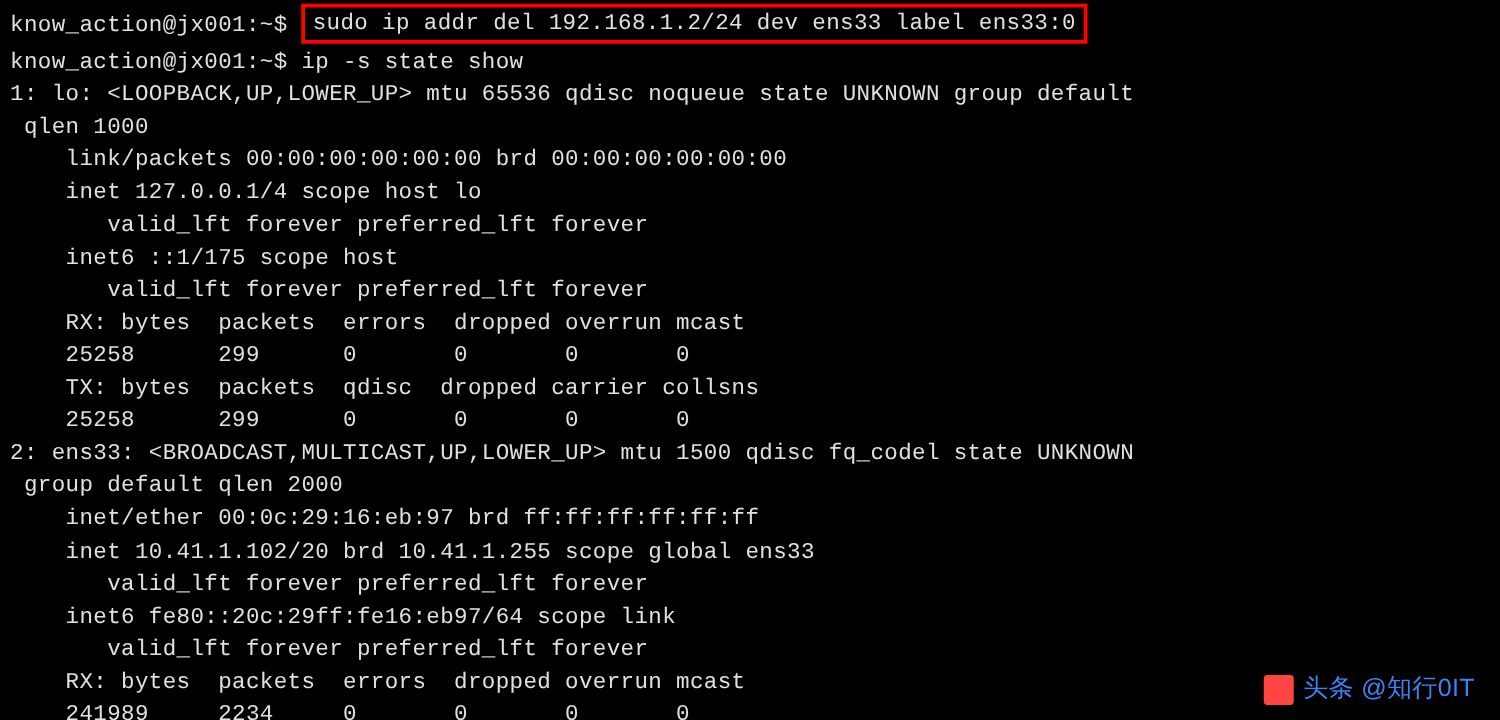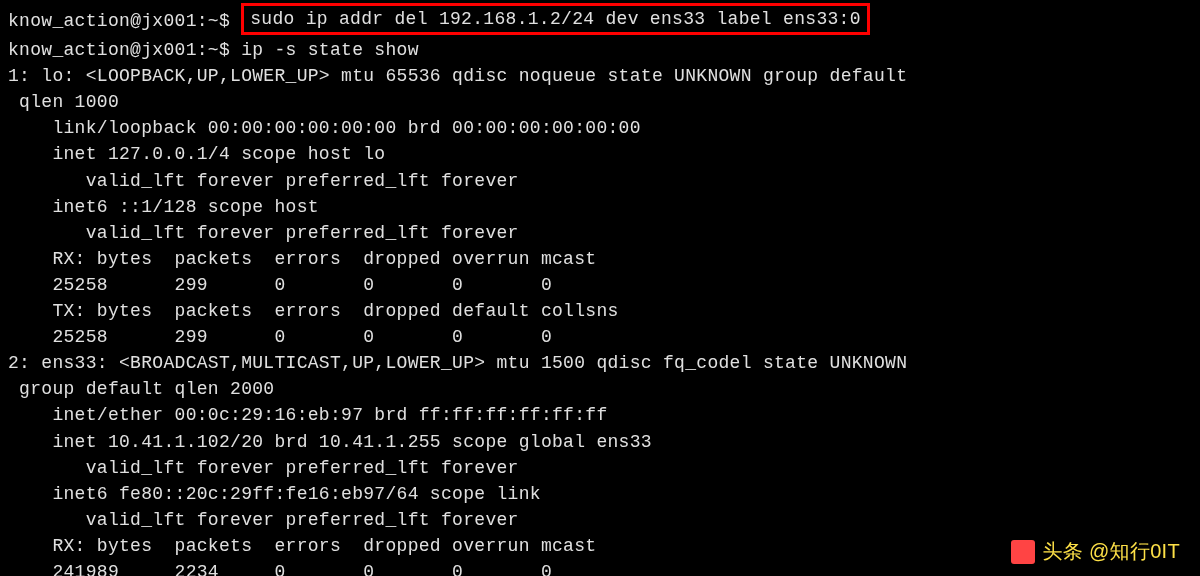--- a/index.html
+++ b/index.html
@@ -28,21 +28,21 @@
       border: 3px solid #ff0000;
       display: inline-block;
       padding: 0 6px;
       position: relative;
       top: -2px;
     }
     .watermark {
       position: absolute;
       bottom: 10px;
       right: 20px;
-      color: #fde047;
+      color: #3b82f6;
       font-family: sans-serif;
       font-size: 20px;
       display: flex;
       align-items: center;
       gap: 8px;
     }
     .watermark-icon {
       width: 24px;
       height: 24px;
       background: #ff4444;
@@ -50,28 +50,28 @@
       display: inline-block;
     }
   </style>
 </head>
 <body>
 
 <div class="line"><span>know_action</span>@<span>jx001</span>:<span>~</span><span>$</span> <span class="highlight-box"><span>sudo ip addr del 192.168.1.2/24 dev ens33 label ens33:0</span></span></div>
 <div class="line">know_action@jx001:~$ ip -s state show</div>
 <div class="line">1: lo: &lt;LOOPBACK,UP,LOWER_UP&gt; mtu 65536 qdisc noqueue state UNKNOWN group default</div>
 <div class="line"> qlen 1000</div>
-<div class="line">    link/loopback 00:00:00:00:00:00 brd 00:00:00:00:00:00</div>
+<div class="line">    link/packets 00:00:00:00:00:00 brd 00:00:00:00:00:00</div>
 <div class="line">    inet 127.0.0.1/4 scope host lo</div>
 <div class="line">       valid_lft forever preferred_lft forever</div>
-<div class="line">    inet6 ::1/128 scope host</div>
+<div class="line">    inet6 ::1/175 scope host</div>
 <div class="line">       valid_lft forever preferred_lft forever</div>
 <div class="line">    RX: bytes  packets  errors  dropped overrun mcast</div>
 <div class="line">    25258      299      0       0       0       0</div>
-<div class="line">    TX: bytes  packets  errors  dropped default collsns</div>
+<div class="line">    TX: bytes  packets  qdisc  dropped carrier collsns</div>
 <div class="line">    25258      299      0       0       0       0</div>
 <div class="line">2: ens33: &lt;BROADCAST,MULTICAST,UP,LOWER_UP&gt; mtu 1500 qdisc fq_codel state UNKNOWN</div>
 <div class="line"> group default qlen 2000</div>
 <div class="line">    inet/ether 00:0c:29:16:eb:97 brd ff:ff:ff:ff:ff:ff</div>
 <div class="line">    inet 10.41.1.102/20 brd 10.41.1.255 scope global ens33</div>
 <div class="line">       valid_lft forever preferred_lft forever</div>
 <div class="line">    inet6 fe80::20c:29ff:fe16:eb97/64 scope link</div>
 <div class="line">       valid_lft forever preferred_lft forever</div>
 <div class="line">    RX: bytes  packets  errors  dropped overrun mcast</div>
 <div class="line">    241989     2234     0       0       0       0</div>

